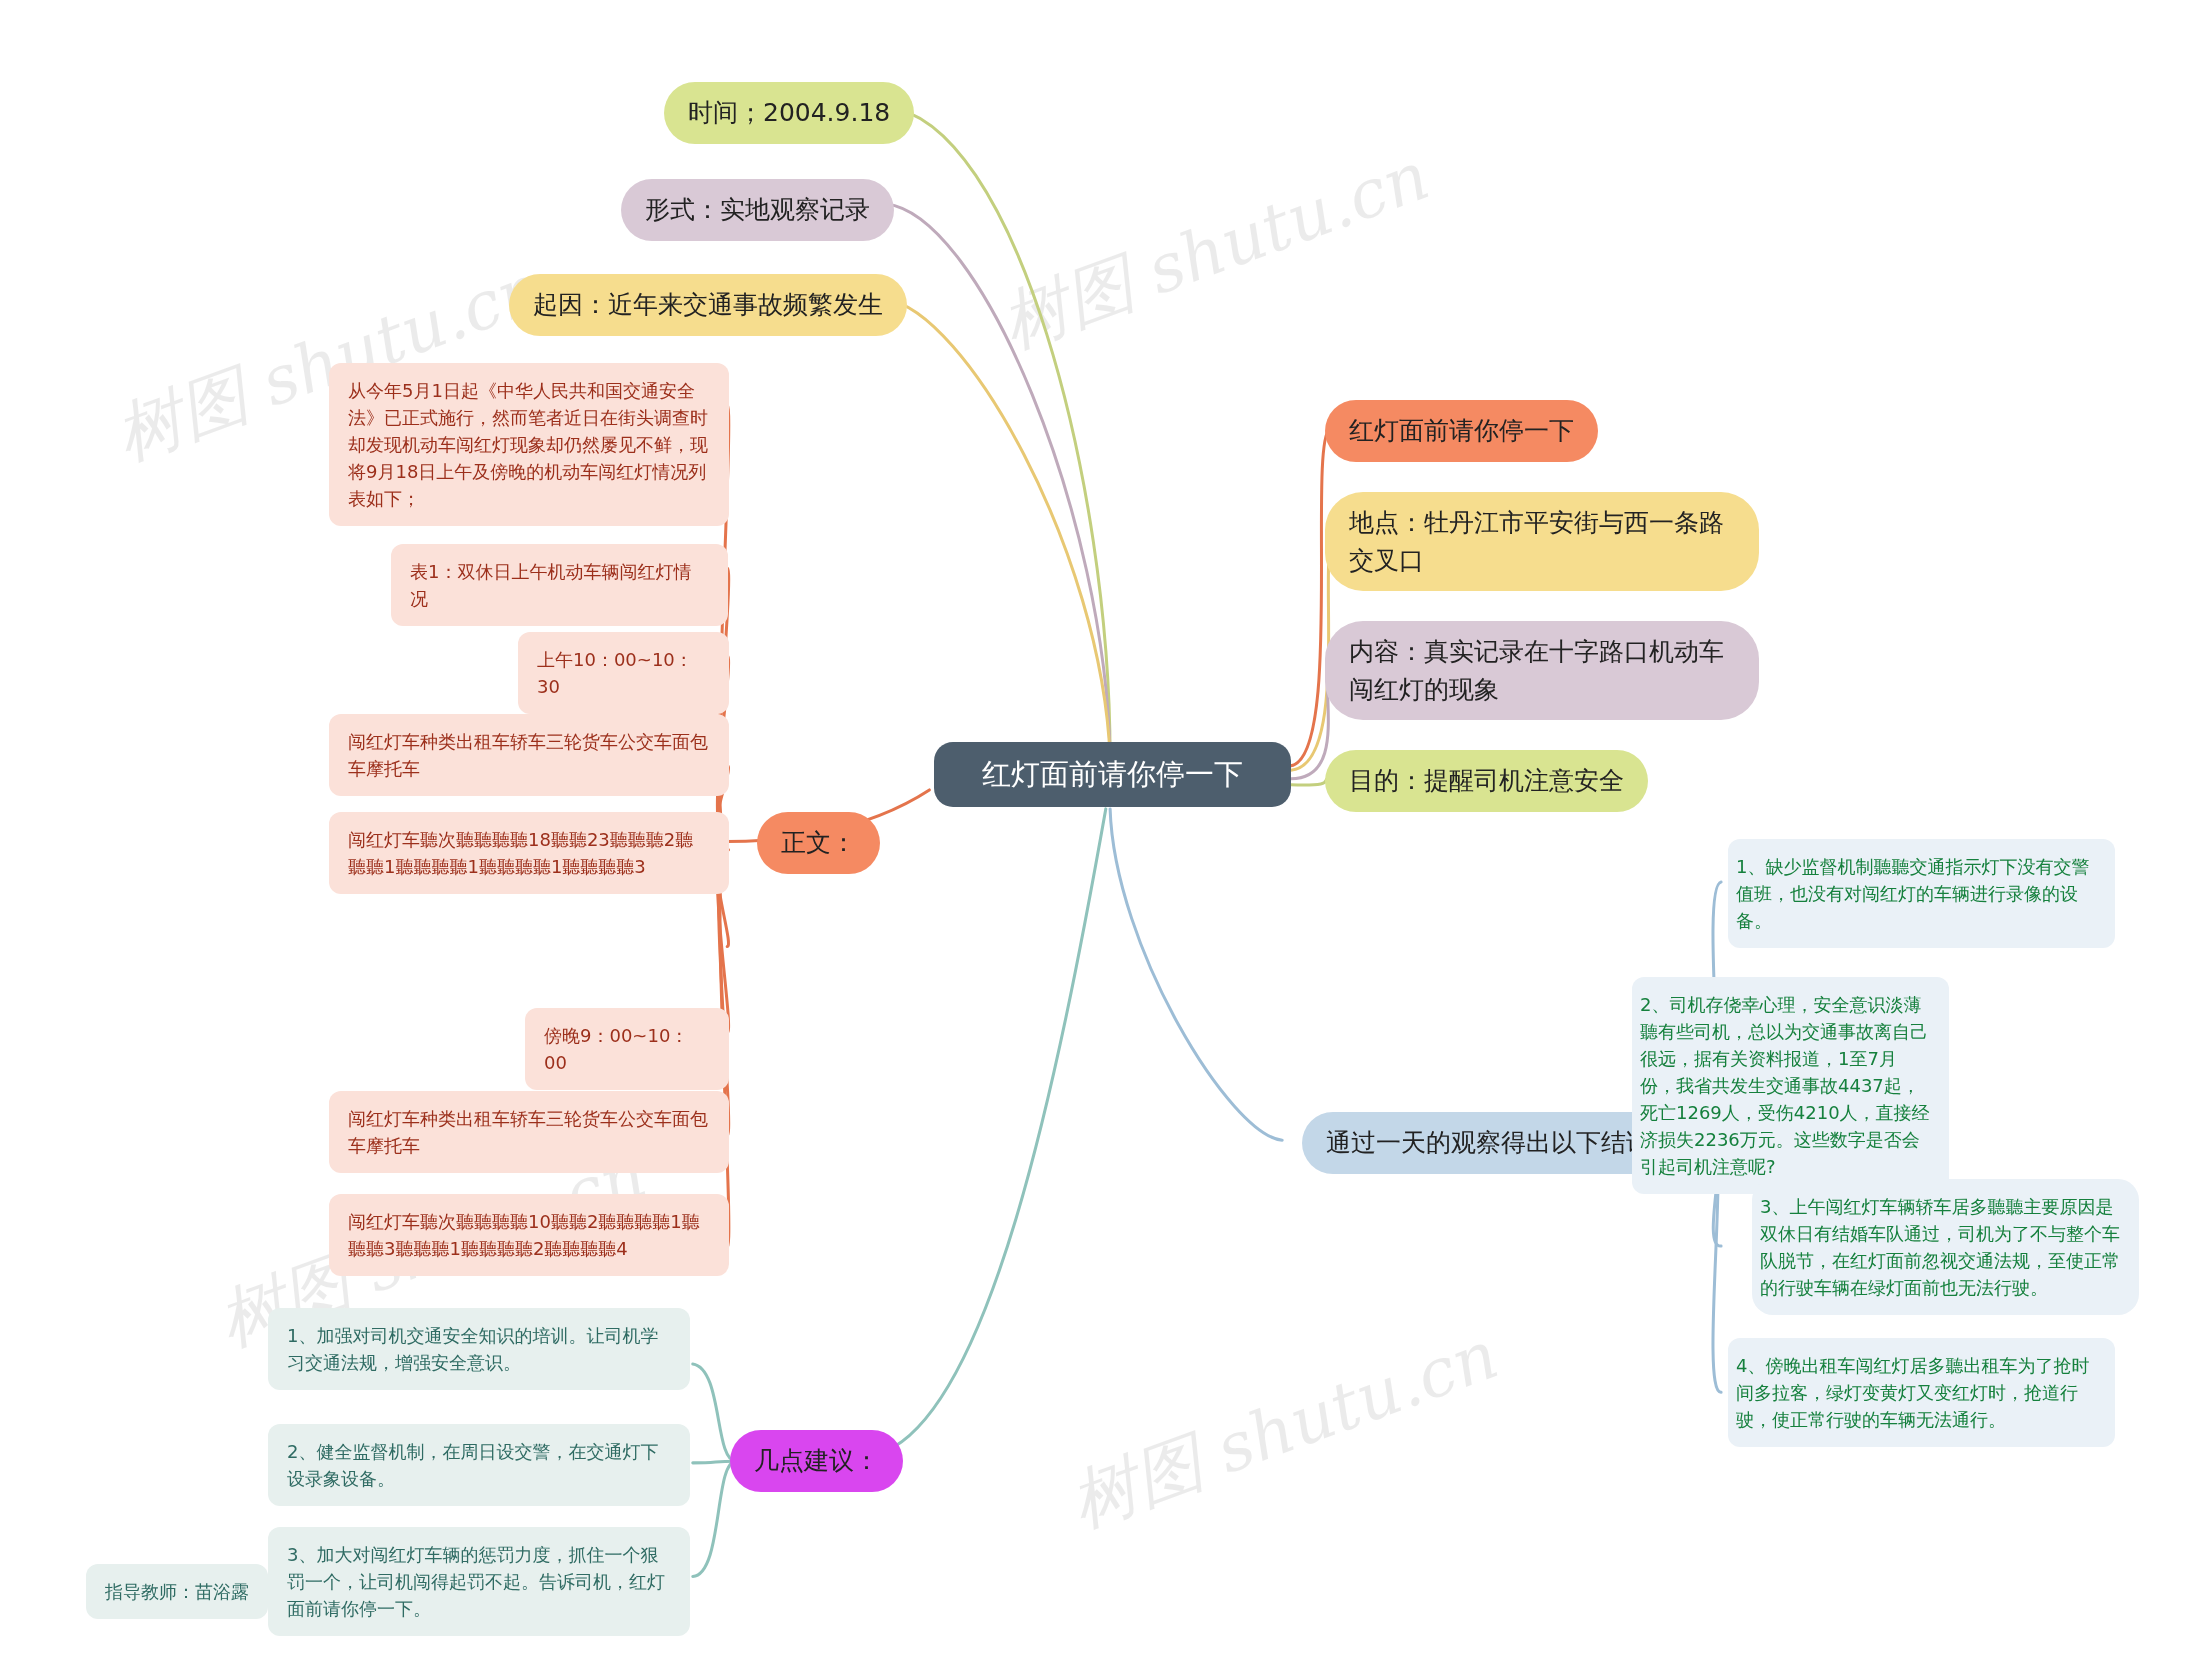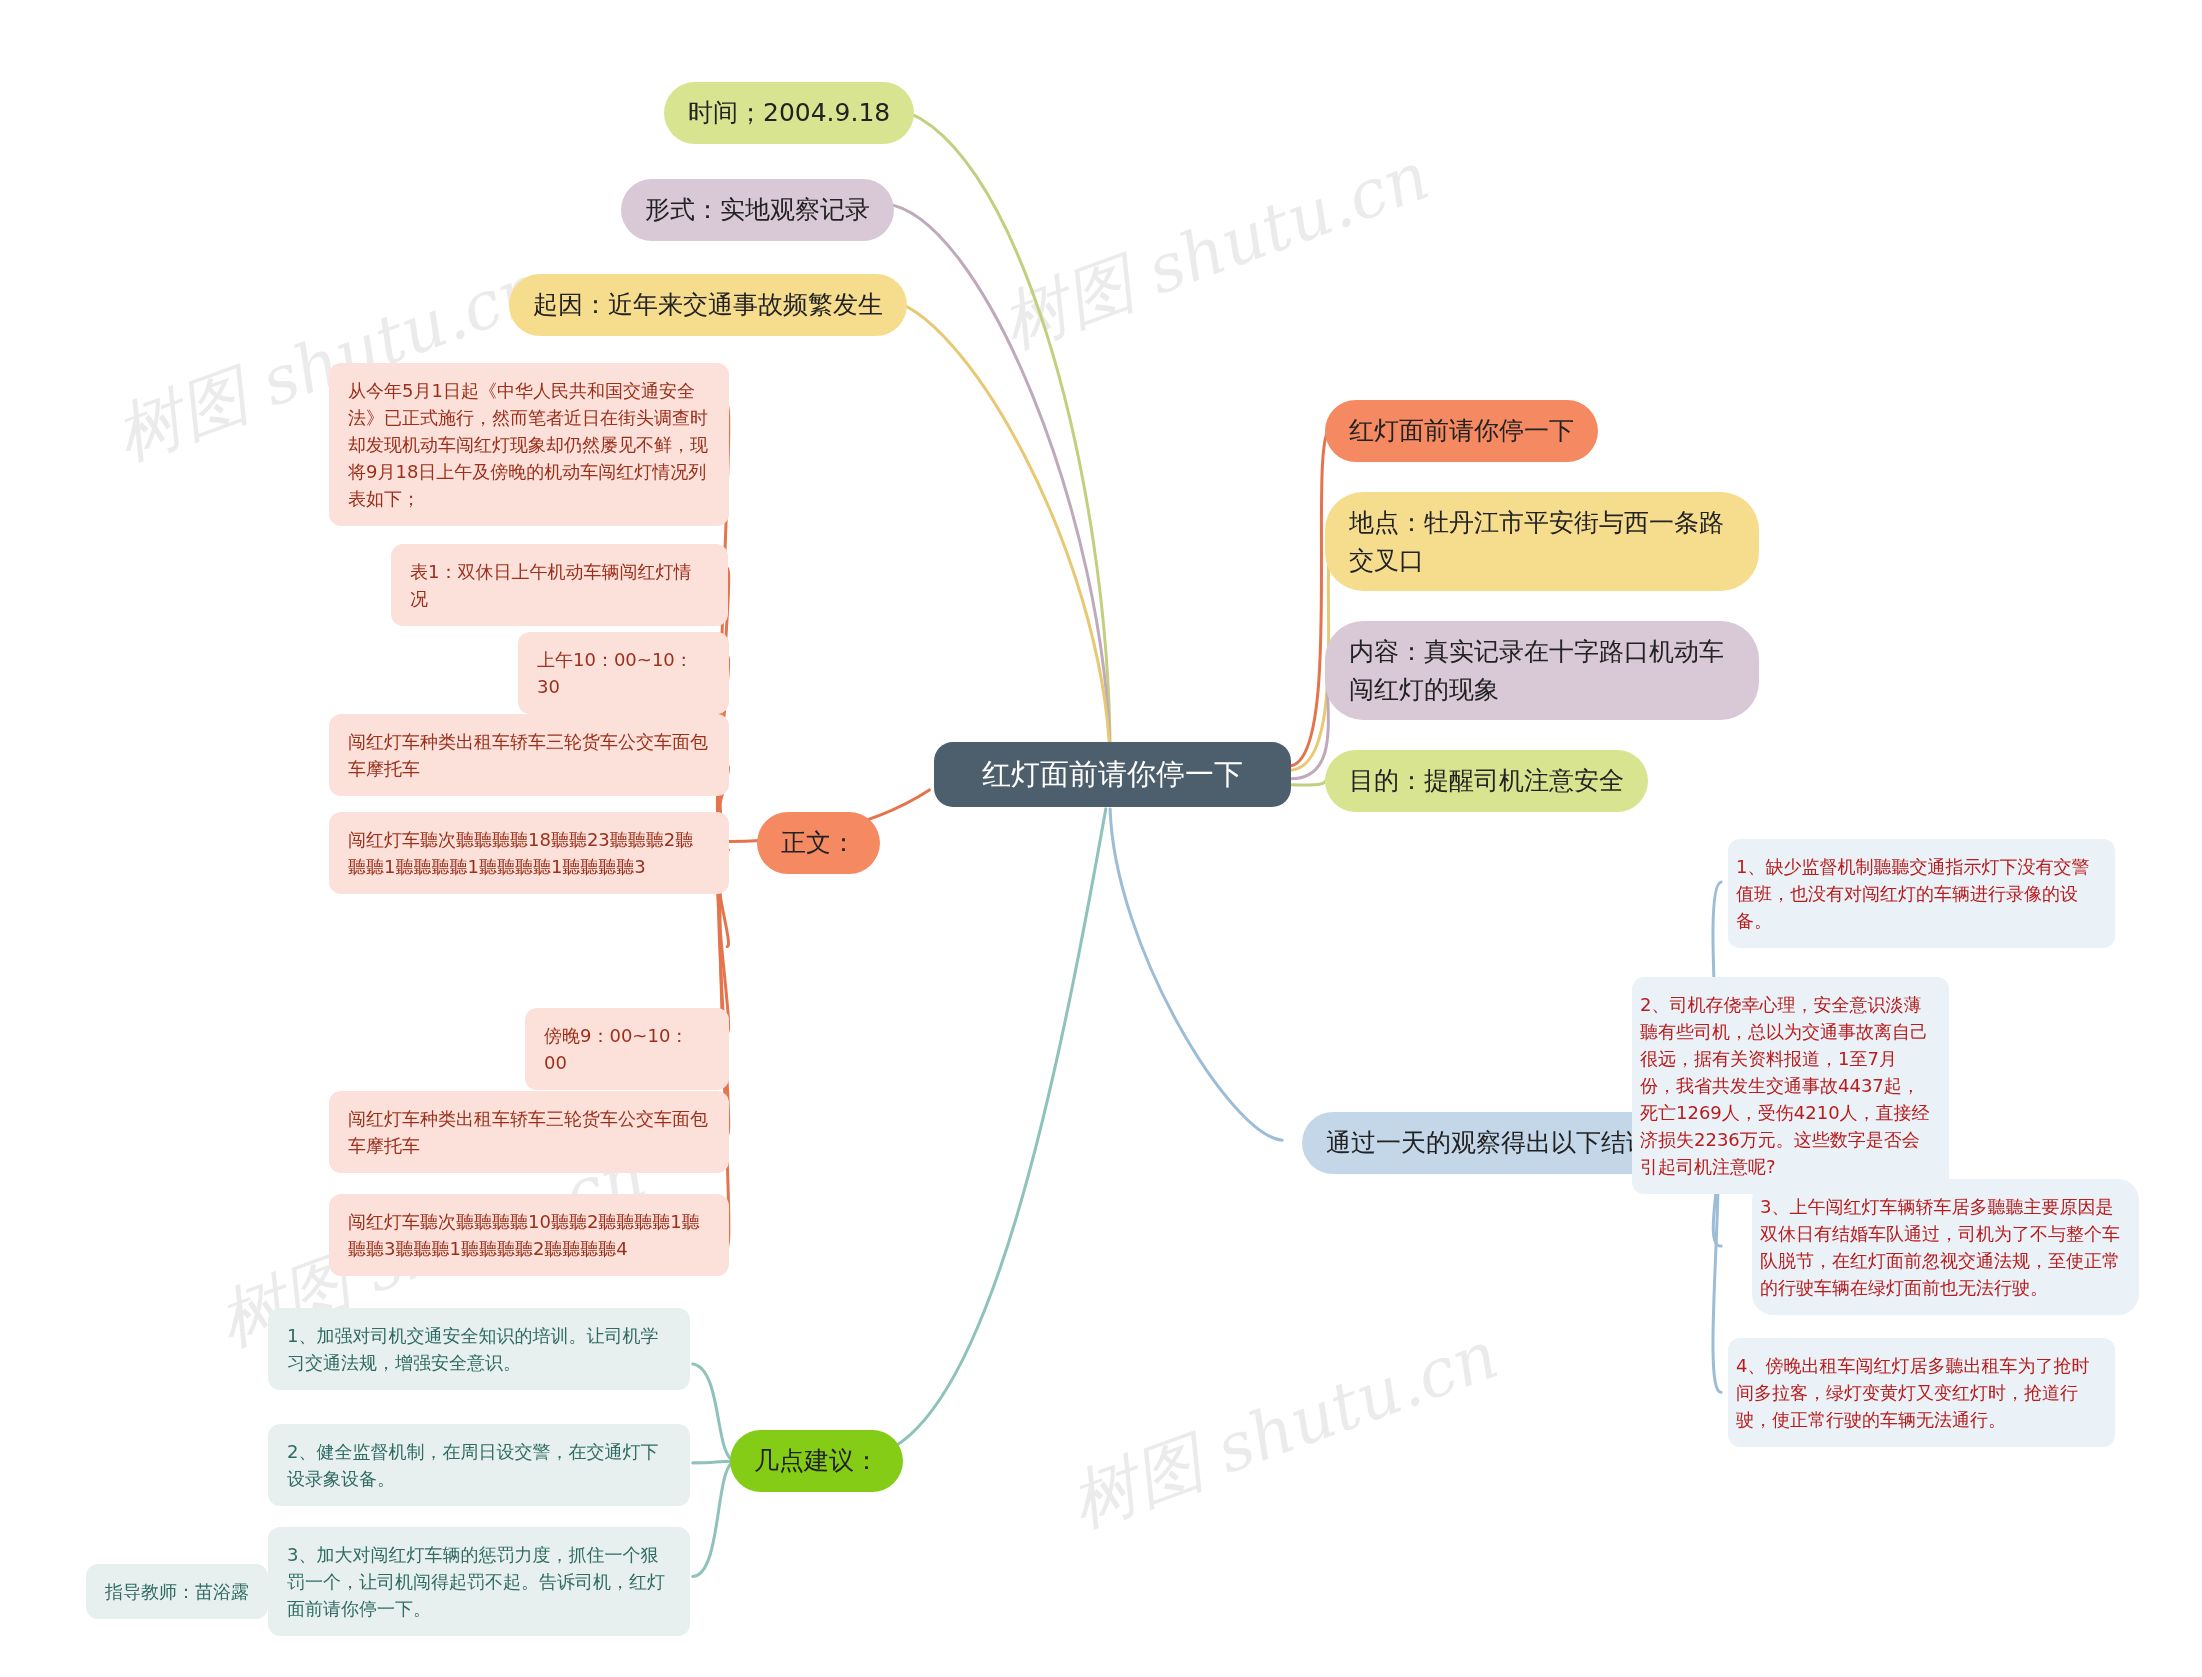--- a/index.html
+++ b/index.html
@@ -57,25 +57,25 @@
   }
   .leaf {
     font-size: 18px;
     padding: 13.8px 19px;
     border-radius: 12px;
   }
   .c-green  { background: #d9e491; }
   .c-purple { background: #d9c9d6; }
   .c-yellow { background: #f6dd8e; }
   .c-orange { background: #f58a62; }
-  .c-teal   { background: #84cc16; }
+  .c-teal   { background: #d946ef; }
   .c-blue   { background: #c3d7e8; }
   .c-redbox { background: #fbe1d9; color: #9c2f1b; }
   .c-tealbox{ background: #e7f0ee; color: #2f6b63; }
-  .c-bluebox{ background: #eaf1f7; color: #b91c1c; padding-left: 8px; }
+  .c-bluebox{ background: #eaf1f7; color: #15803d; padding-left: 8px; }
   .c-teallbl{ background: #e7f0ee; color: #2f6b63; }
 </style>
 </head>
 <body>
 
 <div id="canvas">
 
   <div class="wm" style="left:103px; top:396px;">树图 shutu.cn</div>
   <div class="wm" style="left:989px; top:284px;">树图 shutu.cn</div>
   <div class="wm" style="left:206px; top:1282px;">树图 shutu.cn</div>

